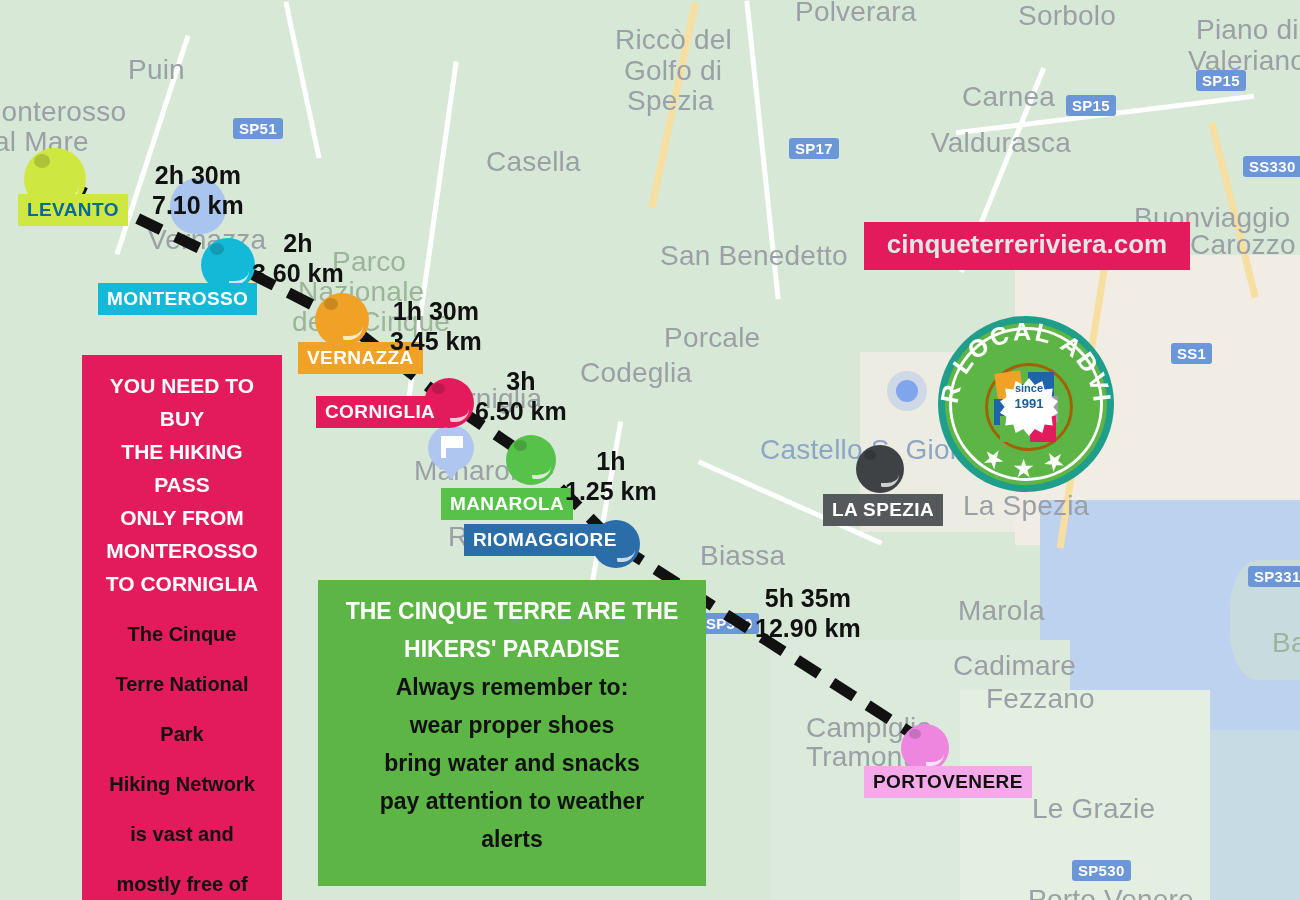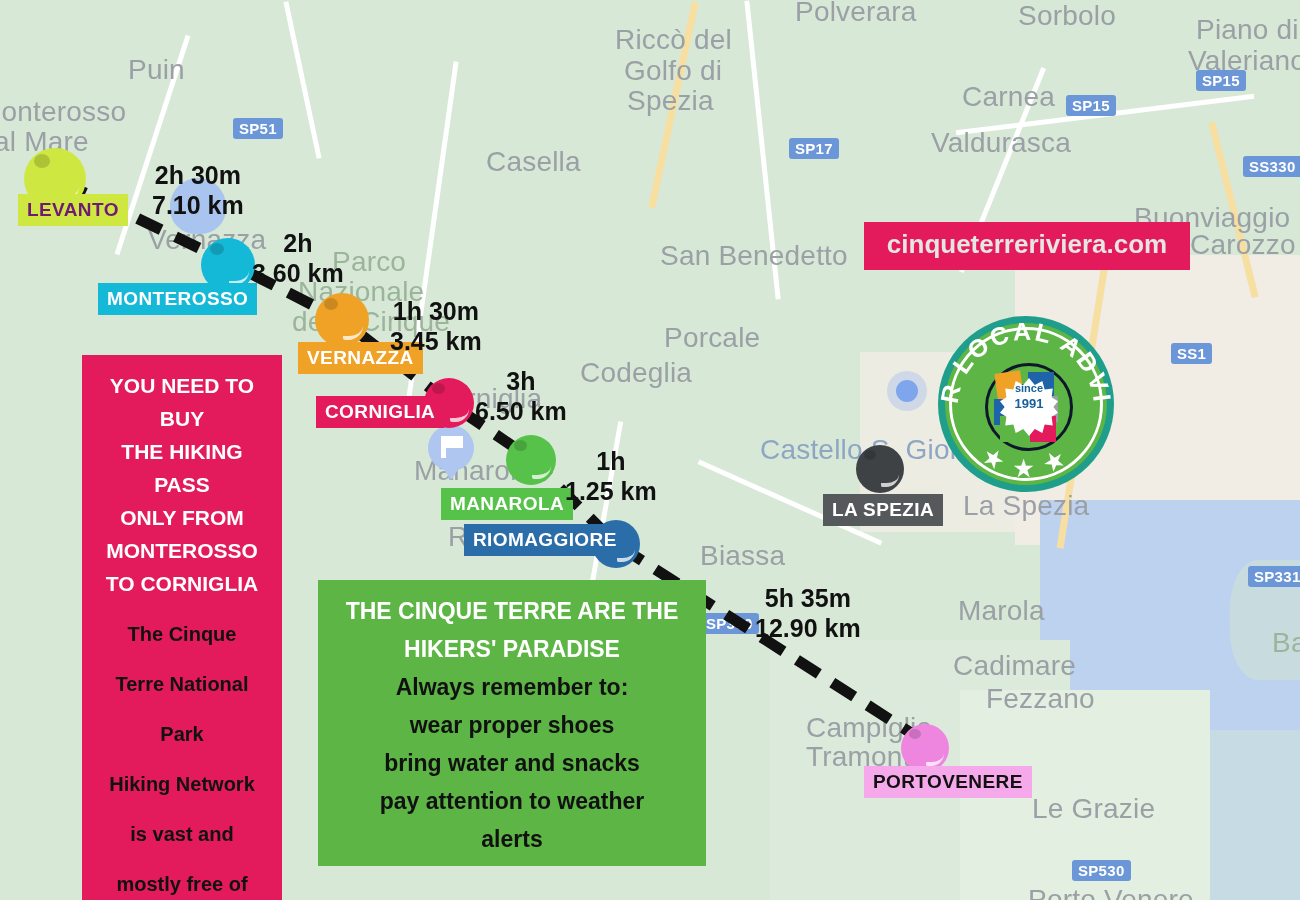--- a/index.html
+++ b/index.html
@@ -52,37 +52,37 @@
   .box{position:absolute;box-sizing:border-box;}
   .box.pink{background:#e31b5d;}
   .box.green{background:#5cb544;}
   .box .hl{display:block;color:#ffffff;font-weight:800;}
   .box .bd{display:block;color:#111111;font-weight:800;}
 
   #pink-box{left:82px;top:355px;width:200px;padding:14px 8px 16px;text-align:center;}
   #pink-box .hl{font-size:21px;line-height:33px;}
   #pink-box .bd{font-size:20px;line-height:32px;margin-top:18px;}
 
-  #green-box{left:318px;top:580px;width:388px;padding:12px 10px 8px;text-align:center;}
+  #green-box{left:318px;top:580px;width:388px;padding:12px 10px 28px;text-align:center;}
   #green-box .hl{font-size:23px;line-height:38px;}
   #green-box .bd{font-size:23px;line-height:38px;}
 
   
   #travel-tip{position:absolute;left:864px;top:222px;width:318px;background:#e31b5d;
               text-align:center;padding:6px 4px 10px;}
   #travel-tip .t1{display:block;color:#fff;font-weight:800;font-size:34px;line-height:42px;}
   #travel-tip .t2{display:block;color:#e5e5e5;font-weight:800;font-size:26px;line-height:32px;}
 
   
   #badge{position:absolute;left:938px;top:316px;width:176px;height:176px;}
   #badge .ring-out{position:absolute;inset:0;border-radius:50%;background:#1f9e8c;}
   #badge .ring-in{position:absolute;inset:7px;border-radius:50%;background:#5cb544;}
   #badge .ring-wht{position:absolute;inset:11px;border-radius:50%;border:3px solid #ffffff;}
   #badge .core{position:absolute;left:50%;top:50%;width:82px;height:82px;margin:-41px 0 0 -41px;
-               border-radius:50%;background:#5cb544;border:3px solid #0f172a;}
+               border-radius:50%;background:#5cb544;border:3px solid #a16207;}
   #badge .sq{position:absolute;width:26px;height:26px;}
   #badge .burst{position:absolute;left:50%;top:50%;width:58px;height:58px;margin:-29px 0 0 -29px;
       background:#fff;
       clip-path:polygon(50% 0%,60% 12%,73% 5%,77% 20%,91% 18%,89% 33%,100% 40%,92% 50%,100% 60%,
                         89% 67%,91% 82%,77% 80%,73% 95%,60% 88%,50% 100%,40% 88%,27% 95%,23% 80%,
                         9% 82%,11% 67%,0% 60%,8% 50%,0% 40%,11% 33%,9% 18%,23% 20%,27% 5%,40% 12%);}
   #badge .since{position:absolute;left:0;right:0;top:16px;text-align:center;color:#17609a;
                 font-size:11px;font-weight:700;}
   #badge .year{position:absolute;left:0;right:0;top:30px;text-align:center;color:#17609a;
                font-size:13px;font-weight:700;}
@@ -204,21 +204,21 @@
 
   <svg id="route" width="1300" height="900" style="position:absolute;left:0;top:0;">
     <polyline points="62,182 228,262 342,320 448,402 530,458 616,544 925,742" fill="none" stroke="#111111" stroke-width="11" stroke-dasharray="26 16" stroke-linecap="butt"></polyline>
   </svg>
 
   <div class="layer" id="villages">
       <div class="dot" style="left: 24px; top: 148px; width: 62px; height: 62px; background: rgb(207, 232, 65);">
         <span class="shade"></span>
         <span class="sweep"></span>
       </div>
-      <div class="plabel" style="left: 18px; top: 194px; background: rgb(207, 232, 65); color: #701a75;">LEVANTO</div>
+      <div class="plabel" style="left: 18px; top: 194px; background: rgb(207, 232, 65); color: #0369a1;">LEVANTO</div>
       <div class="dot" style="left: 201px; top: 238px; width: 54px; height: 54px; background: rgb(21, 185, 216);">
         <span class="shade"></span>
         <span class="sweep"></span>
       </div>
       <div class="plabel" style="left: 98px; top: 283px; background: rgb(21, 185, 216); color: rgb(255, 255, 255);">MONTEROSSO</div>
       <div class="dot" style="left: 315px; top: 293px; width: 54px; height: 54px; background: rgb(240, 162, 39);">
         <span class="shade"></span>
         <span class="sweep"></span>
       </div>
       <div class="plabel" style="left: 298px; top: 342px; background: rgb(240, 162, 39); color: rgb(255, 255, 255);">VERNAZZA</div>

